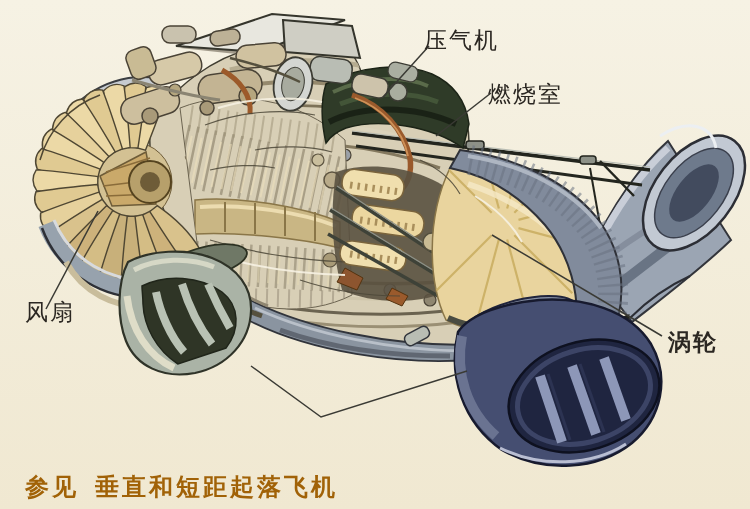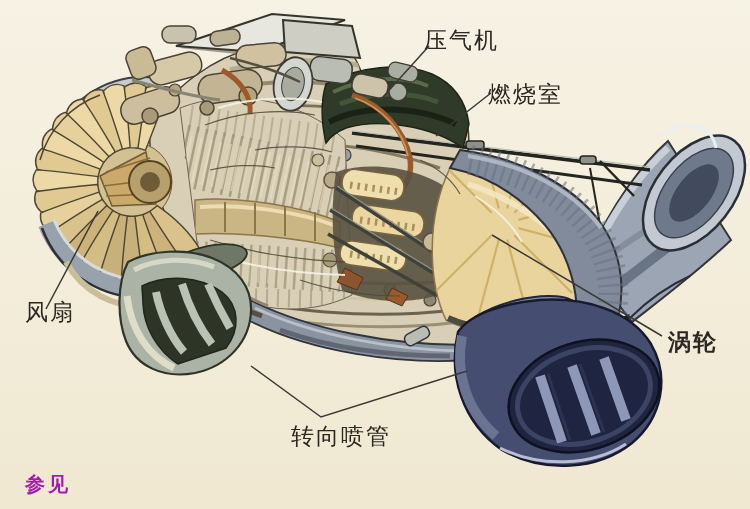--- a/index.html
+++ b/index.html
@@ -1,18 +1,18 @@
 <!DOCTYPE html>
 <html><head>
 <meta charset="utf-8">
 <style>
   html,body{margin:0;padding:0;}
   #stage{position:relative;width:750px;height:509px;background:#f4efde;overflow:hidden;font-family:"Liberation Serif",serif;}
   .lbl{position:absolute;color:#2b2722;font-size:23px;letter-spacing:2px;white-space:nowrap;}
-  .caption{position:absolute;color:#a21caf;font-size:20px;font-weight:bold;letter-spacing:3px;white-space:nowrap;}
+  .caption{position:absolute;color:#a16207;font-size:24px;font-weight:bold;letter-spacing:3px;white-space:nowrap;}
   svg{position:absolute;left:0;top:0;}
 </style>
 </head>
 <body>
 
 <div id="stage">
 <svg width="750" height="509" viewBox="0 0 750 509">
   <defs>
     <path id="blade" d="M -5 -36 C -11 -56 -14 -80 -11 -100 Q 0 -108 11 -101 C 10 -78 7 -54 5 -36 Z"></path>
     <line id="crease" x1="0" y1="-16" x2="0" y2="-98"></line>
@@ -278,15 +278,15 @@
     <line x1="46" y1="309" x2="98" y2="211"></line>
     <line x1="662" y1="336" x2="492" y2="235"></line>
     <polyline points="251,366 321,417 467,371" fill="none"></polyline>
   </g>
 </svg>
 
 <div class="lbl" style="left:424px;top:25px;">压气机</div>
 <div class="lbl" style="left:488px;top:71px;margin-top:8px;">燃烧室</div>
 <div class="lbl" style="left:25px;top:297px;">风扇</div>
 <div class="lbl" style="left:668px;top:327px;font-weight:bold;">涡轮</div>
-<div class="lbl" style="left:291px;top:421px;">转向喷管</div>
 <div class="caption" style="left:25px;top:471px;">参见</div>
+<div class="caption" style="left:95px;top:471px;">垂直和短距起落飞机</div>
 </div>
 
 </body></html>

